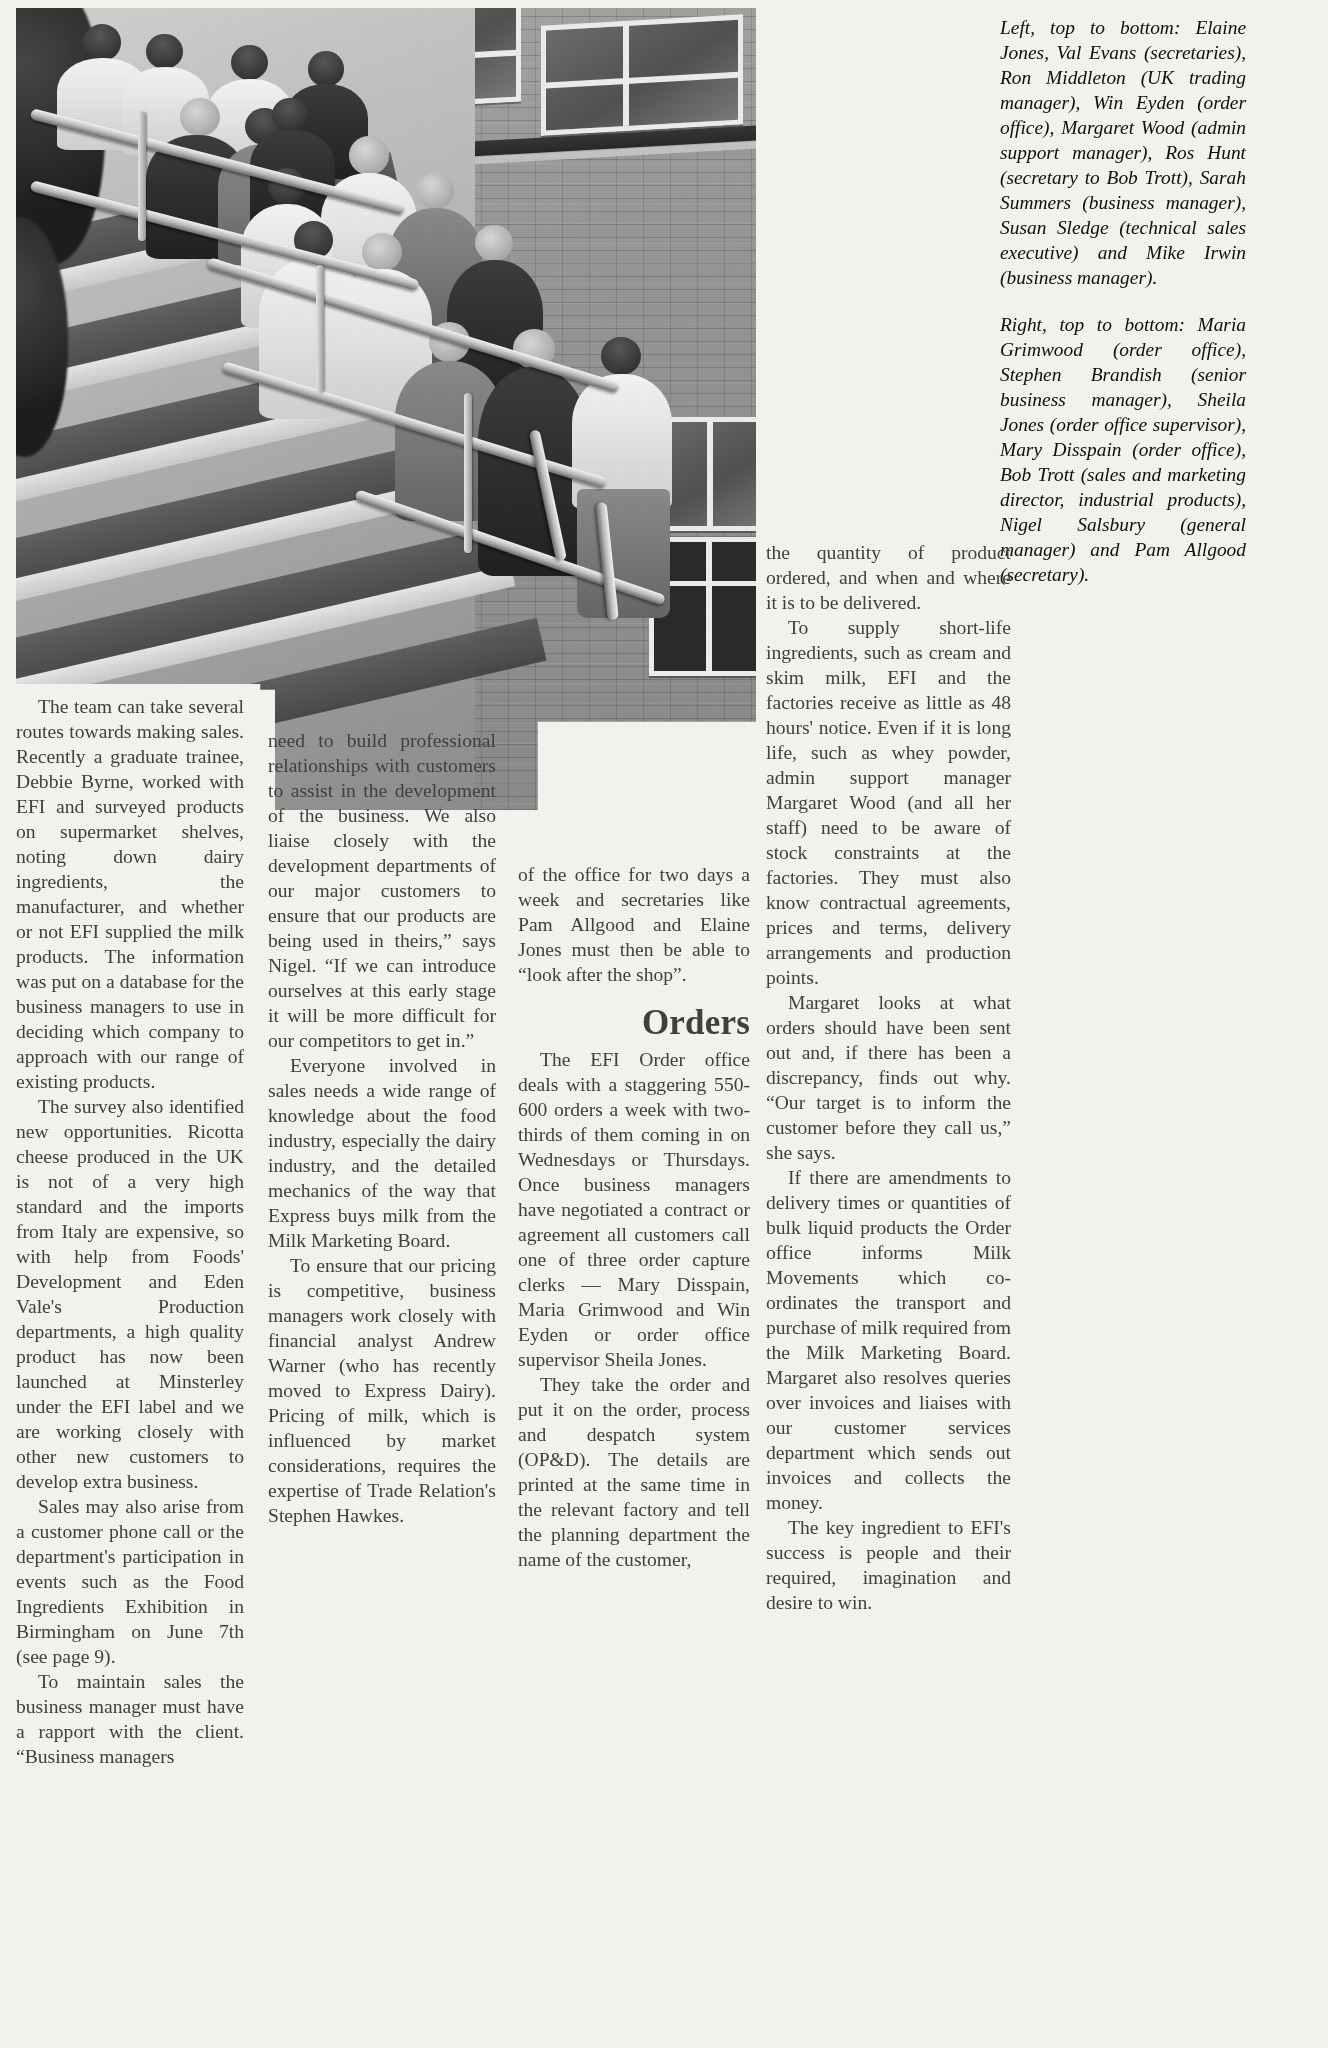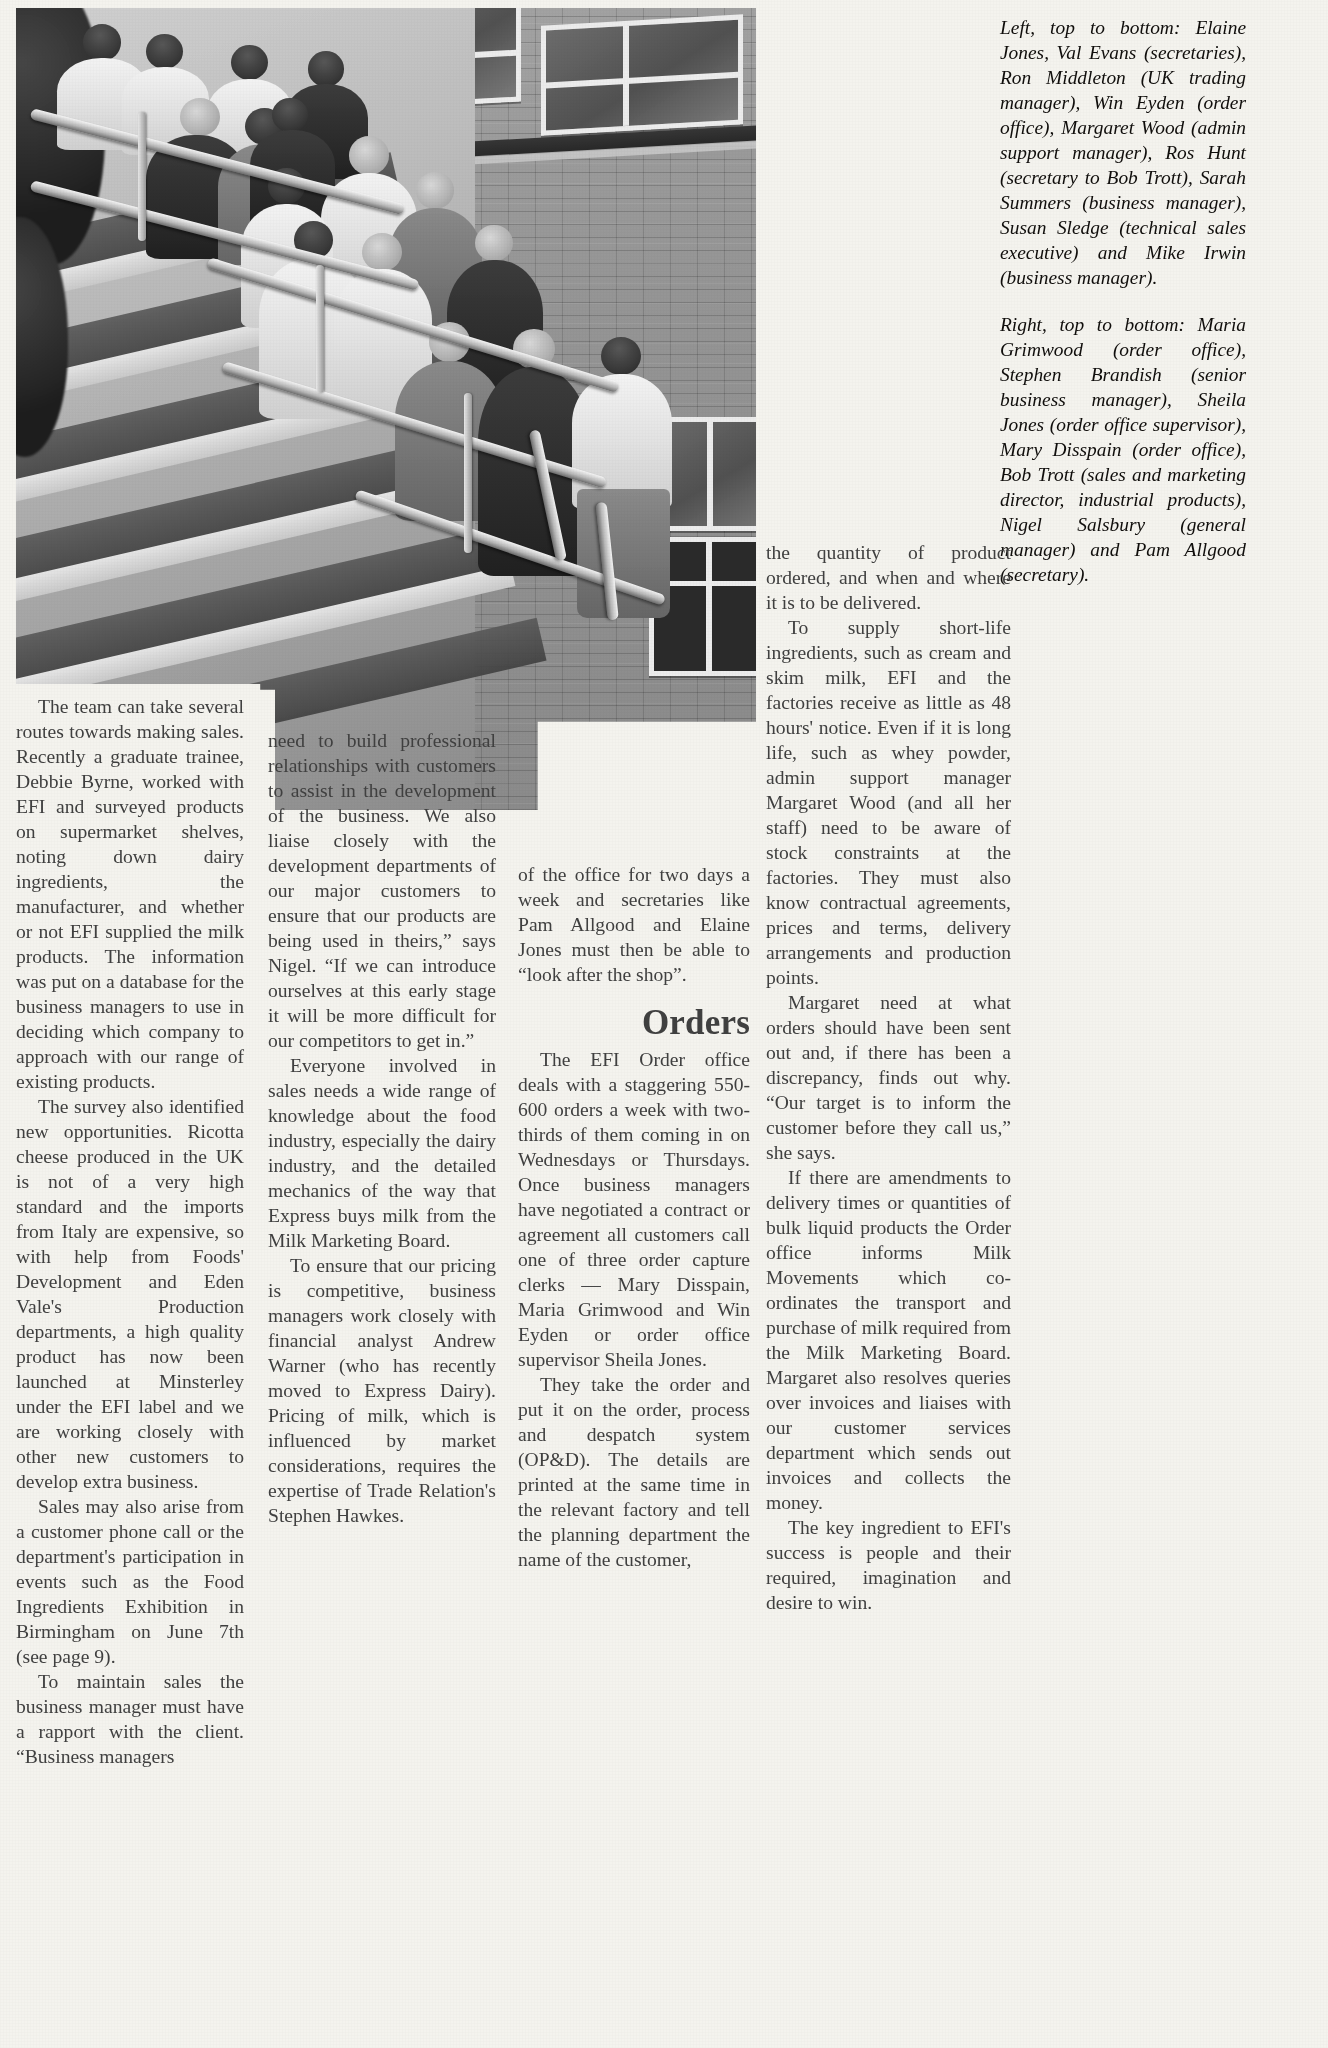--- a/index.html
+++ b/index.html
@@ -284,19 +284,19 @@
     <p class="noind">of the office for two days a week and secretaries like Pam Allgood and Elaine Jones must then be able to “look after the shop”.</p>
     <h2 class="section">Orders</h2>
     <p>The EFI Order office deals with a staggering 550-600 orders a week with two-thirds of them coming in on Wednesdays or Thursdays. Once business managers have negotiated a contract or agreement all customers call one of three order capture clerks — Mary Disspain, Maria Grimwood and Win Eyden or order office supervisor Sheila Jones.</p>
     <p>They take the order and put it on the order, process and despatch system (OP&amp;D). The details are printed at the same time in the relevant factory and tell the planning department the name of the customer,</p>
     <div class="fadebot"></div>
   </div>
 
   <div class="col" id="col4">
     <p class="noind">the quantity of product ordered, and when and where it is to be delivered.</p>
     <p>To supply short-life ingredients, such as cream and skim milk, EFI and the factories receive as little as 48 hours' notice. Even if it is long life, such as whey powder, admin support manager Margaret Wood (and all her staff) need to be aware of stock constraints at the factories. They must also know contractual agreements, prices and terms, delivery arrangements and production points.</p>
-    <p>Margaret need at what orders should have been sent out and, if there has been a discrepancy, finds out why. “Our target is to inform the customer before they call us,” she says.</p>
+    <p>Margaret looks at what orders should have been sent out and, if there has been a discrepancy, finds out why. “Our target is to inform the customer before they call us,” she says.</p>
     <p>If there are amendments to delivery times or quantities of bulk liquid products the Order office informs Milk Movements which co-ordinates the transport and purchase of milk required from the Milk Marketing Board. Margaret also resolves queries over invoices and liaises with our customer services department which sends out invoices and collects the money.</p>
     <p>The key ingredient to EFI's success is people and their required, imagination and desire to win.</p>
     <div class="fadebot"></div>
   </div>
 
 </div>
 
 </body></html>

